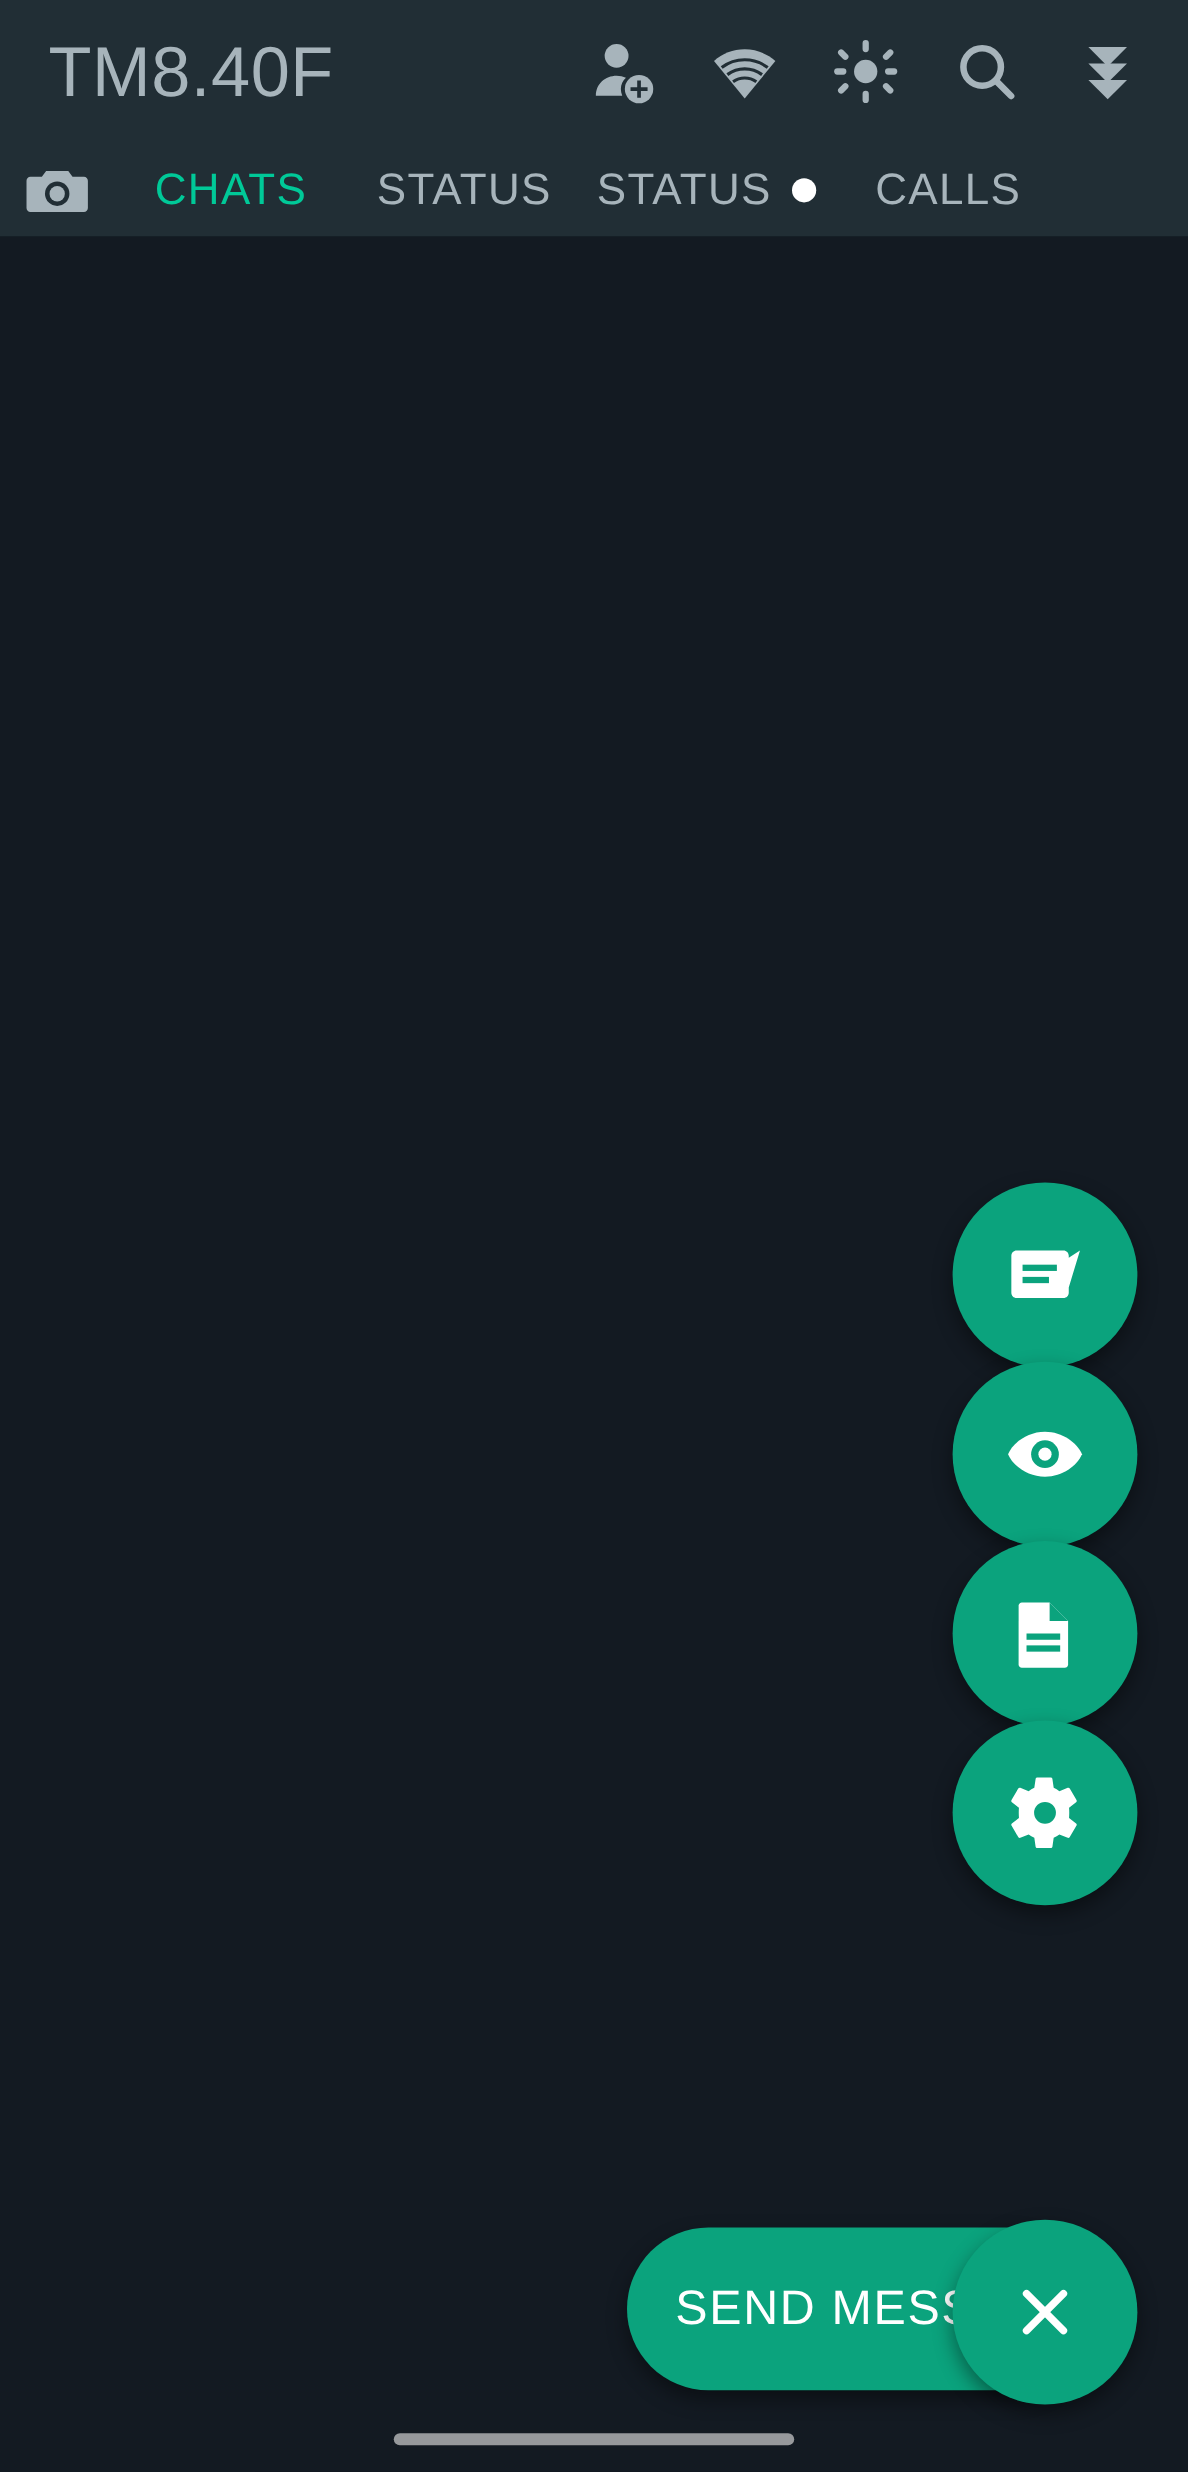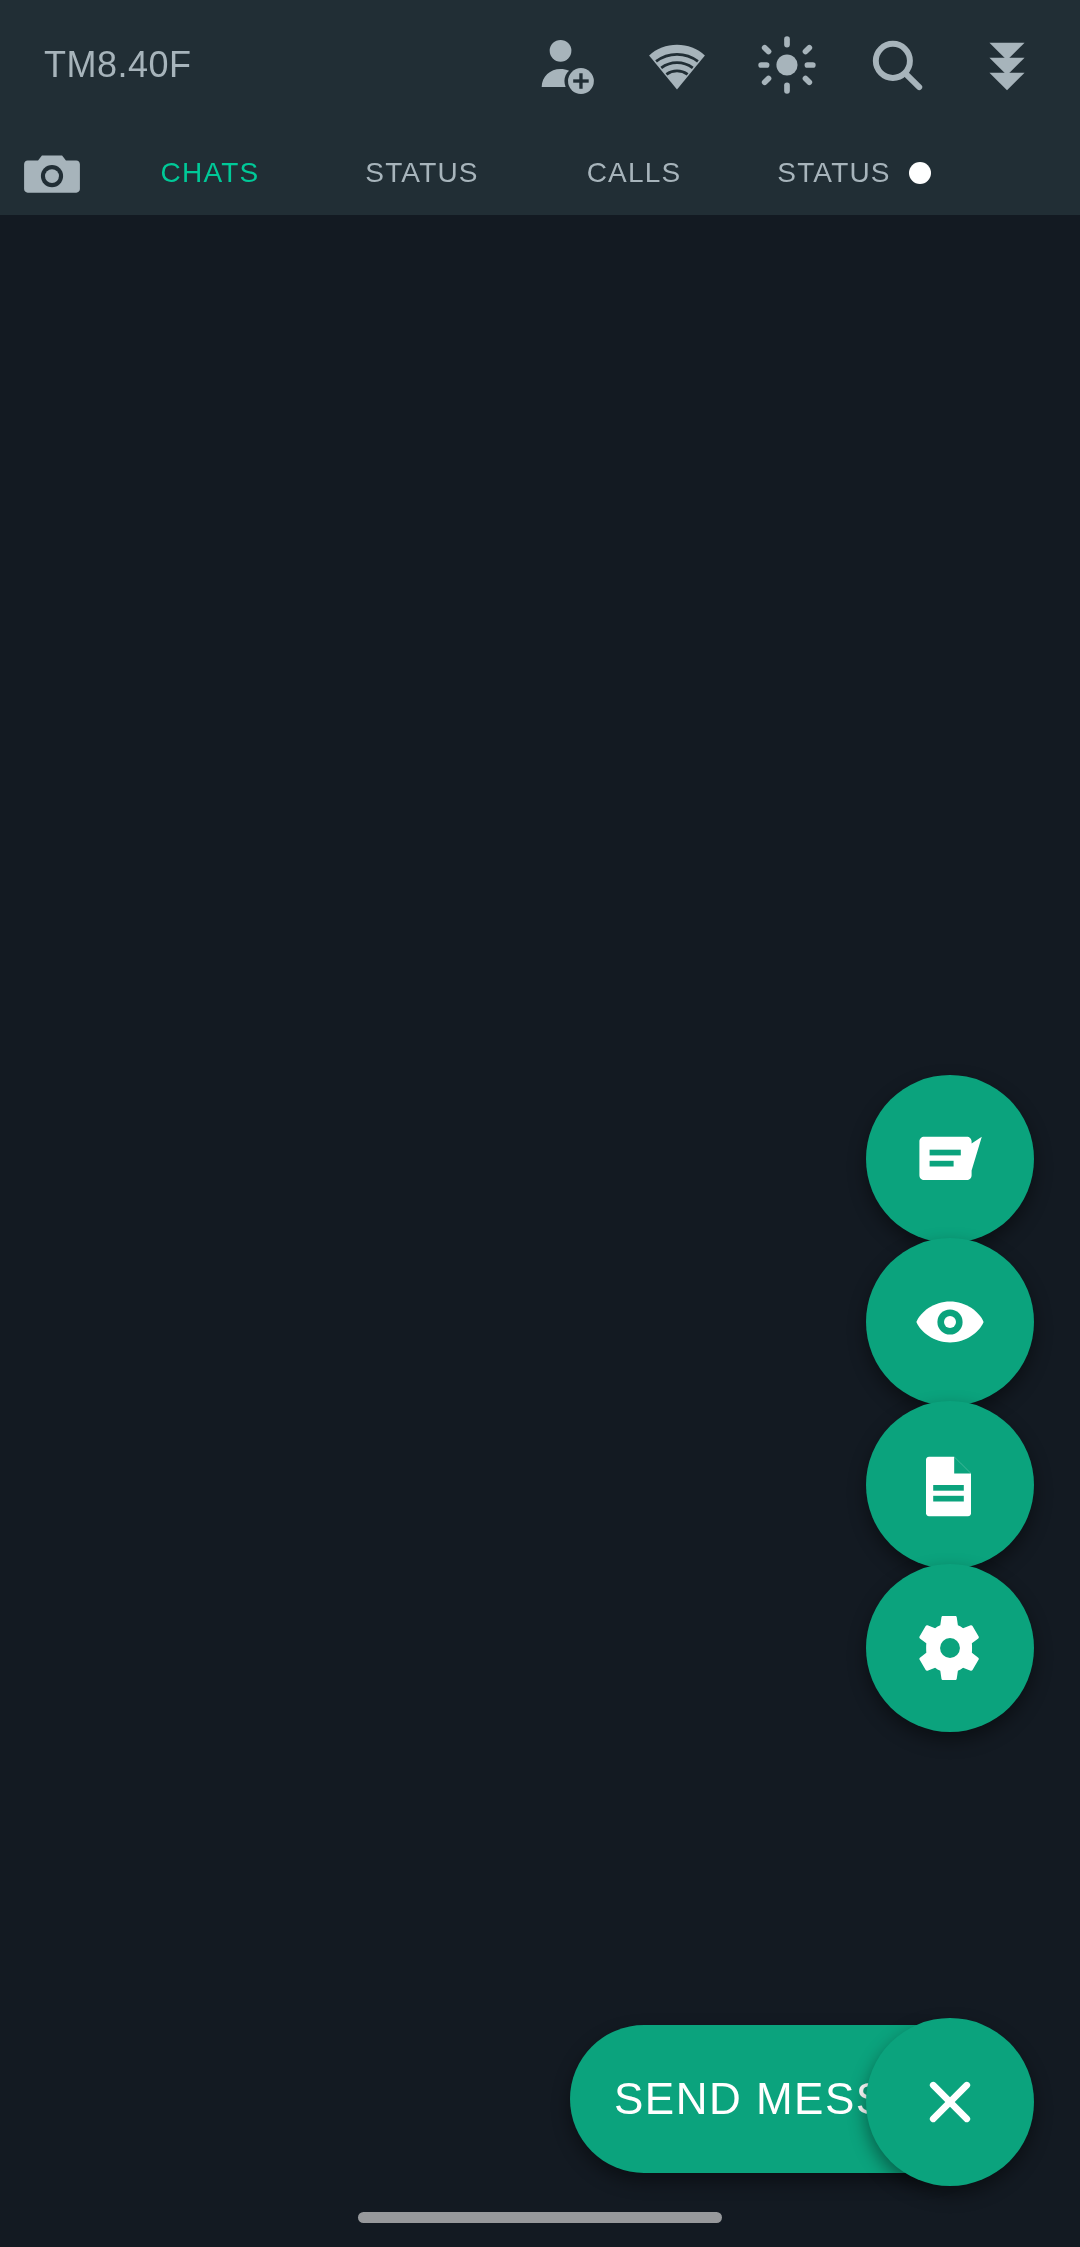--- a/index.html
+++ b/index.html
@@ -22,21 +22,21 @@
     background:#212e35;
   }
   .appbar-row {
     position:absolute; left:0; top:0;
     width:1080px; height:130px;
     display:flex; align-items:center;
   }
   .app-title {
     margin-left:44px;
     color:#a7b4bb;
-    font-size:36px;
+    font-size:64px;
     letter-spacing:0.5px;
     white-space:nowrap;
     font-weight:400;
   }
   .appbar-actions {
     margin-left:auto;
     display:flex; align-items:center;
     gap:0px;
     padding-right:18px;
   }
@@ -56,21 +56,21 @@
   .tab-camera {
     width:104px; height:85px;
     display:flex; align-items:center; justify-content:center;
     cursor:pointer;
   }
   .tab {
     height:85px;
     display:flex; align-items:center; justify-content:center;
     gap:18px;
     color:#a7b4bb;
-    font-size:28px;
+    font-size:40px;
     letter-spacing:1.2px;
     cursor:pointer;
     position:relative;
     white-space:nowrap;
   }
   .tab.t-chats  { width:212px; color:#00c998; }
   .tab.t-groups { width:212px; }
   .tab.t-status { width:228px; }
   .tab.t-calls  { width:212px; }
   .status-dot {
@@ -218,27 +218,27 @@
       </div>
 
       <div class="tab t-chats">
         <span>CHATS</span>
       </div>
 
       <div class="tab t-groups">
         <span>STATUS</span>
       </div>
 
-      <div class="tab t-calls">
-        <span>CALLS</span>
-      </div>
-
       <div class="tab t-status">
         <span>STATUS</span>
         <span class="status-dot"></span>
+      </div>
+
+      <div class="tab t-calls">
+        <span>CALLS</span>
       </div>
 
     </div>
 
     <div class="tab-indicator"></div>
   </div>
 
   <div class="content-area"></div>
 
   <div class="fab" id="fab-message">

